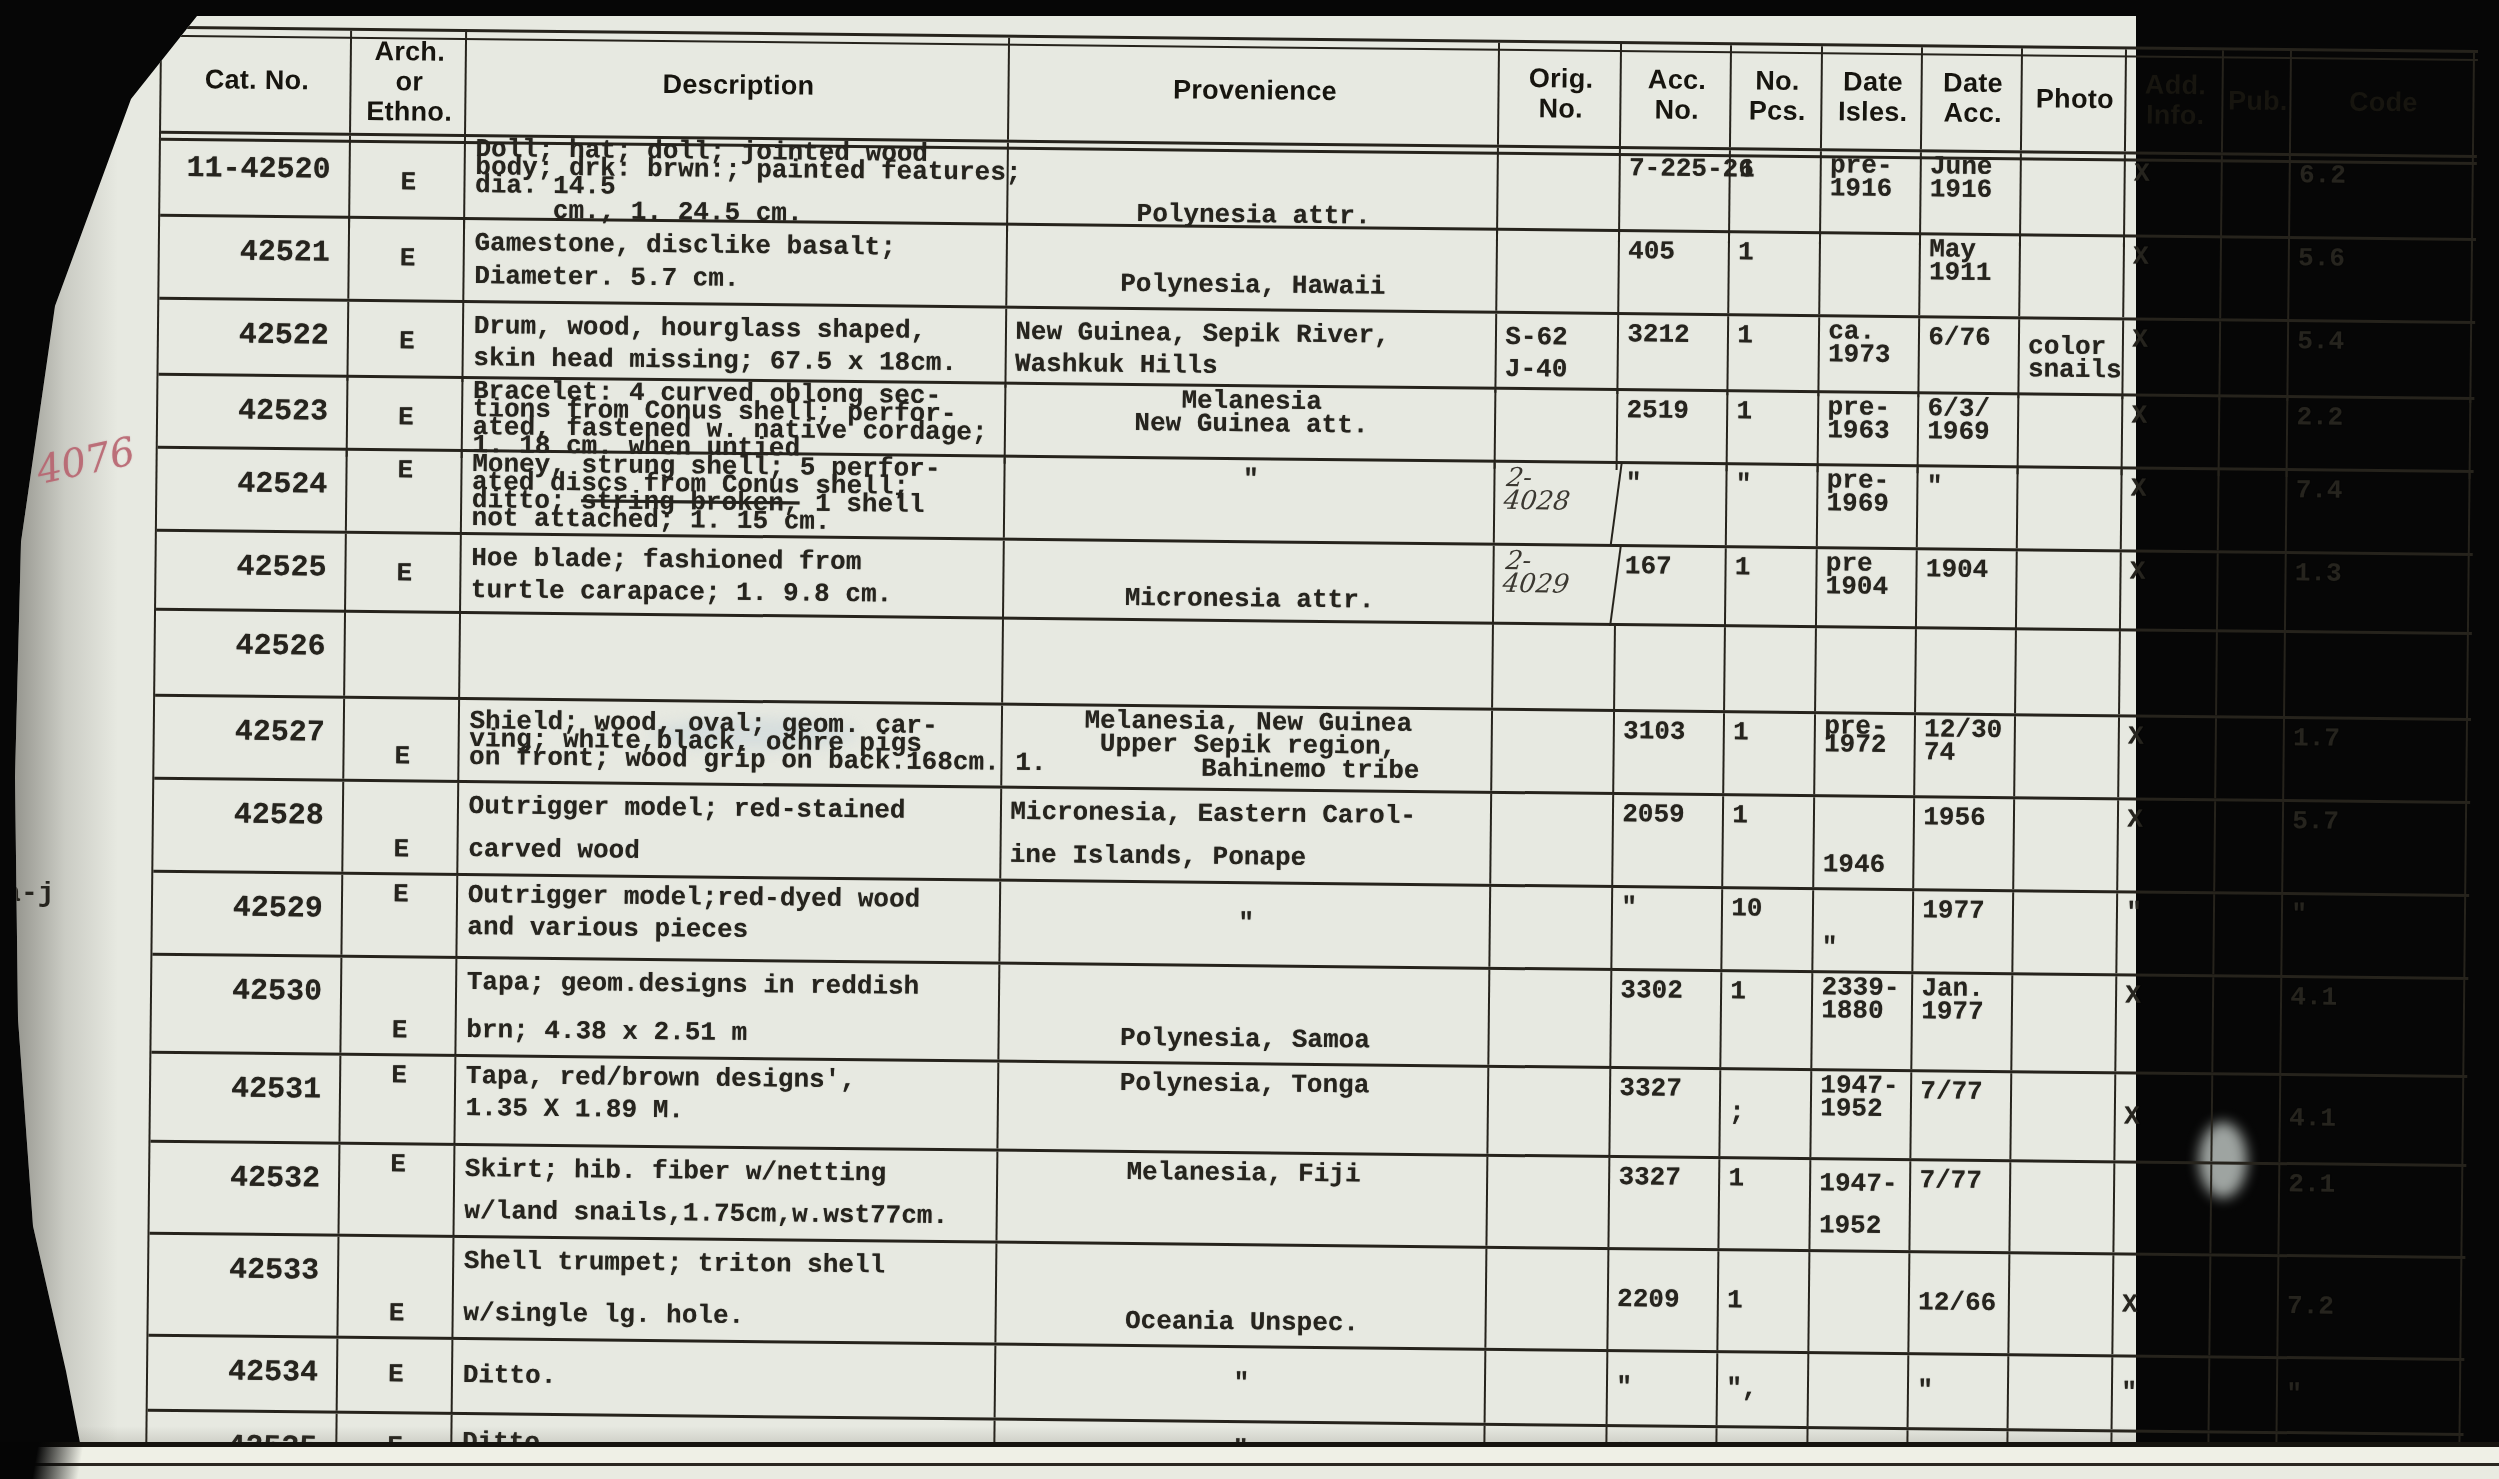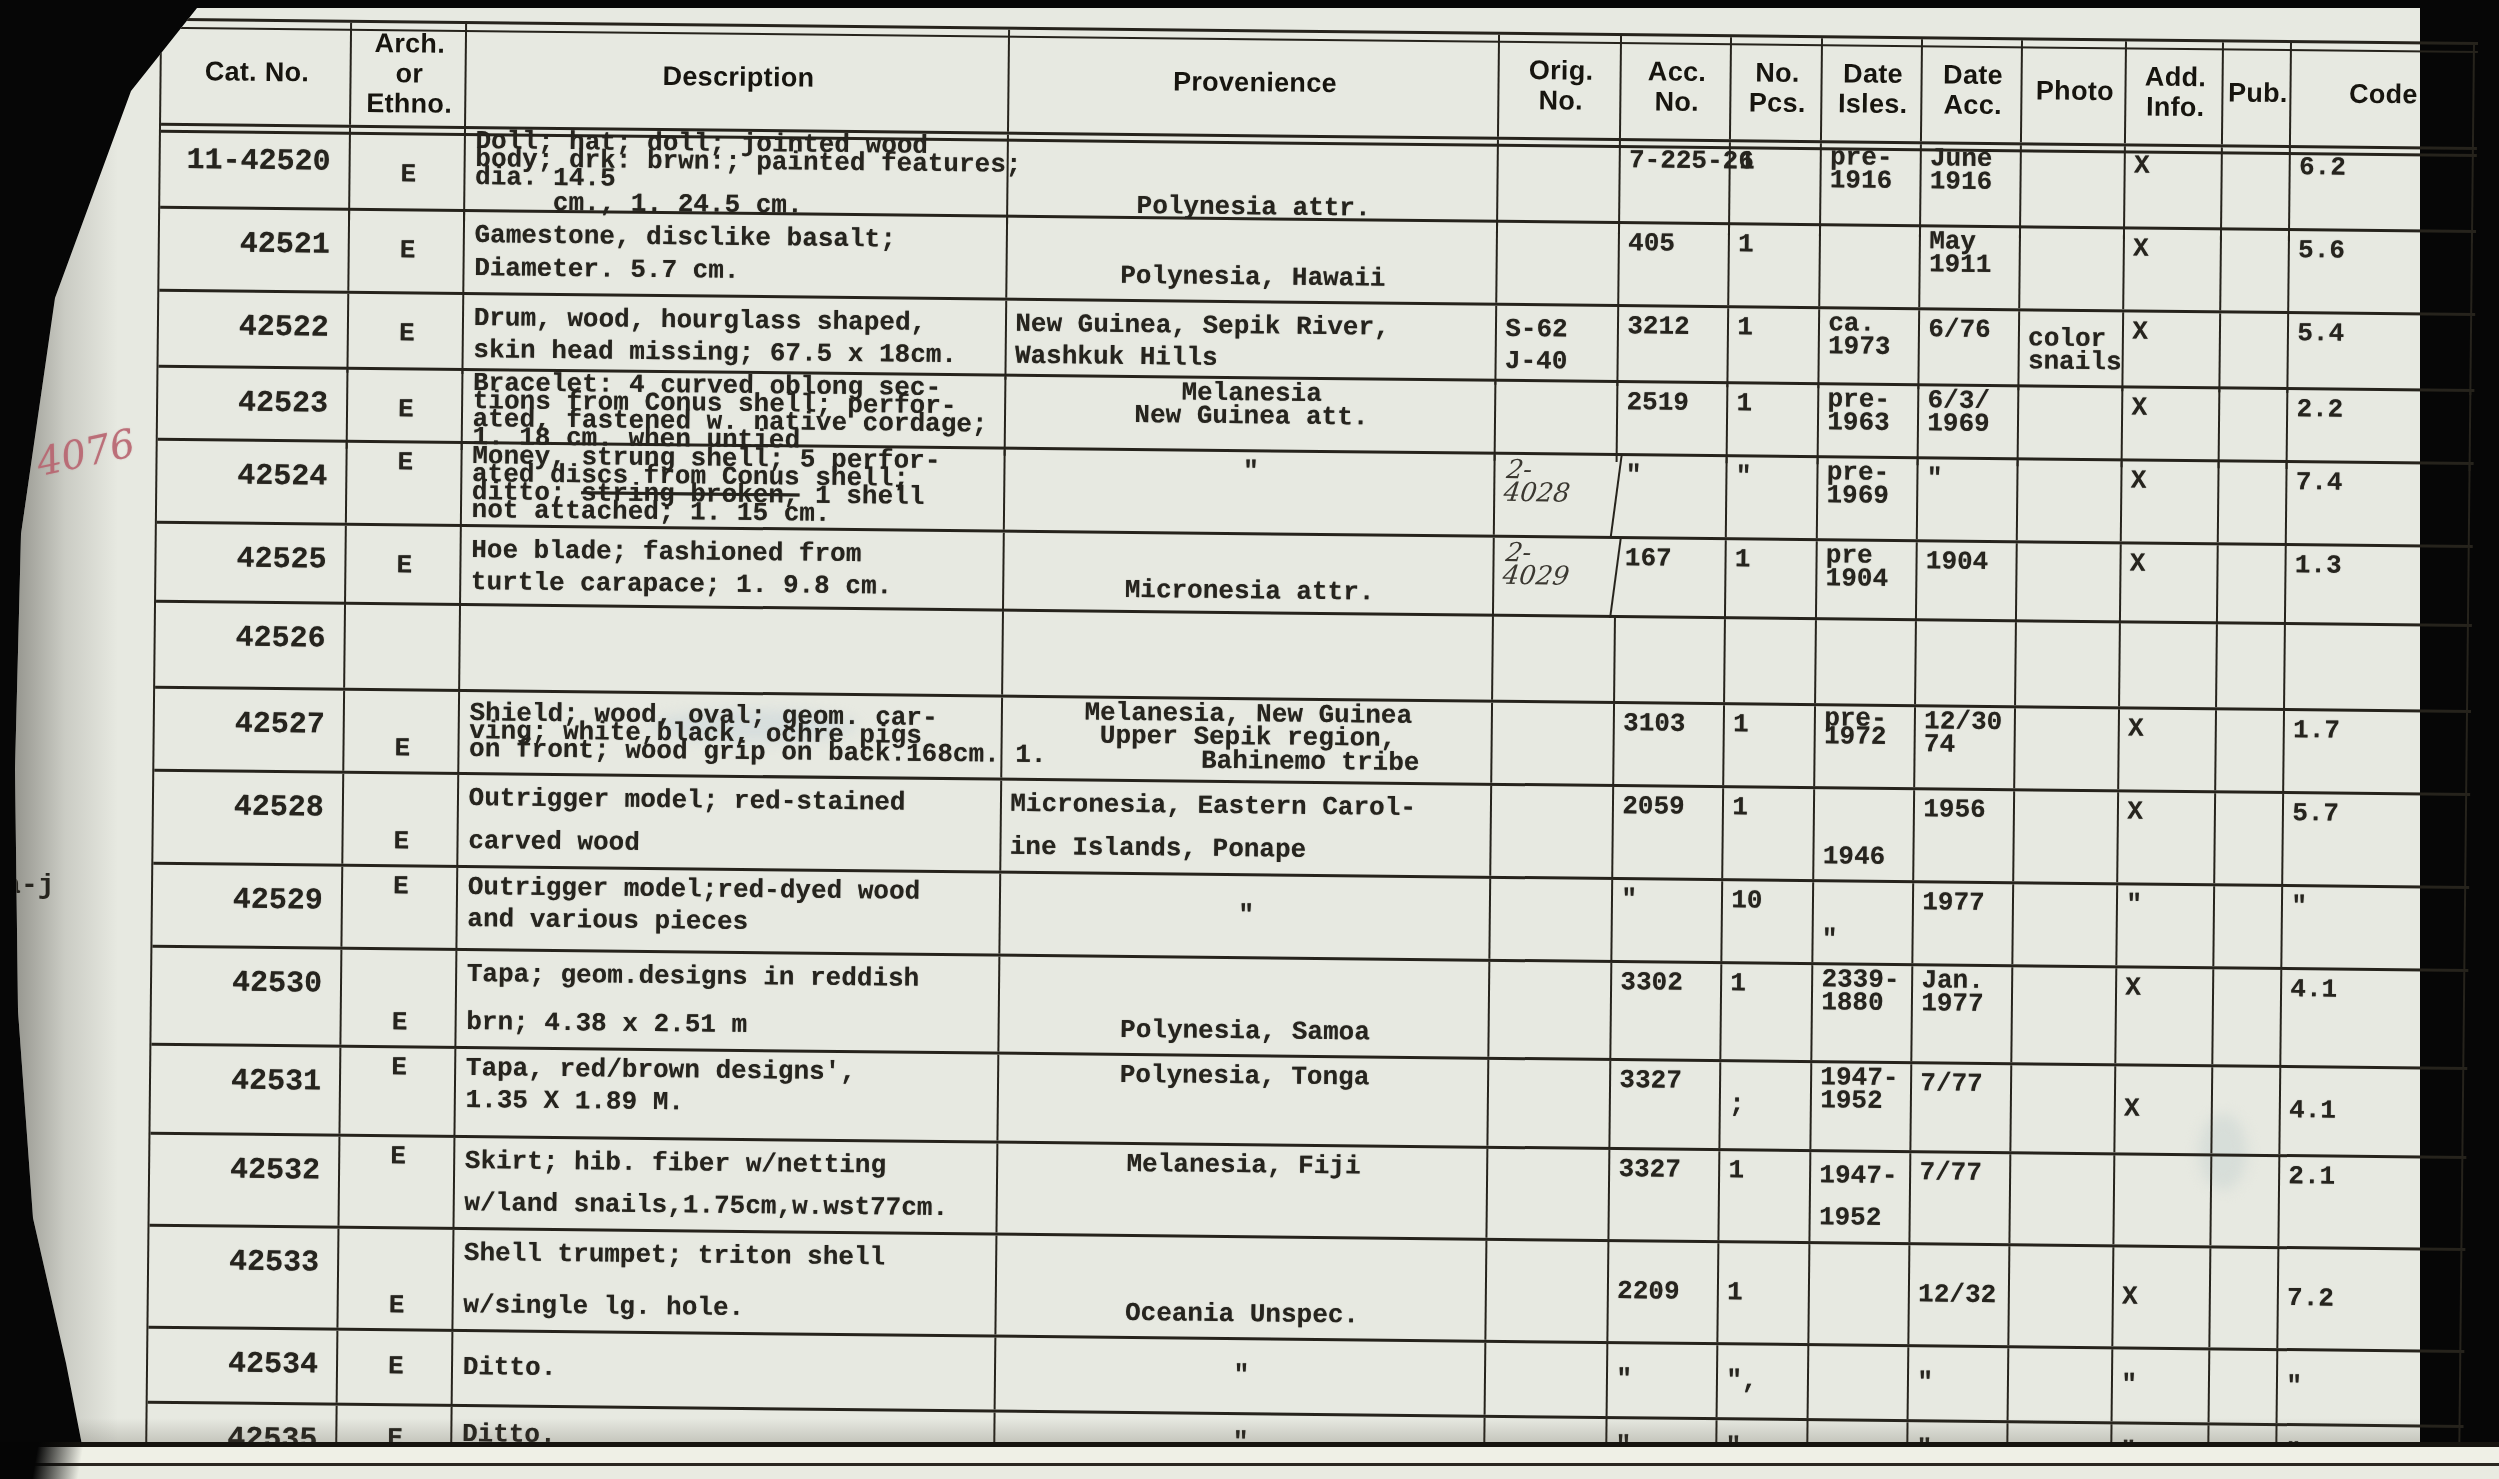--- a/index.html
+++ b/index.html
@@ -1,19 +1,19 @@
 <!DOCTYPE html>
 <html style="font-size:11px"><head>
 <meta charset="utf-8">
 <style>
   :root{ --ink:#26231c; --type:#26241e; --page:#e7e9e1; }
   html,body{margin:0;padding:0;}
   body{width:2500px;height:1480px;background:#060606;overflow:hidden;position:relative;
        font-family:"Liberation Sans",sans-serif;}
-  .page{position:absolute;left:0;top:8px;width:2420px;height:1442px;background:var(--page);
+  .page{position:absolute;left:0;top:16px;width:2136px;height:1442px;background:var(--page);
         clip-path:polygon(197px 0,2500px 0,2500px 1442px,83px 1442px,66px 1355px,33px 1210px,18px 1003px,15px 761px,21px 526px,55px 290px,131px 83px);}
   .edge-shade{position:absolute;left:0;top:0;bottom:0;width:118px;
         background:linear-gradient(90deg,rgba(38,35,29,.5),rgba(38,35,29,.15) 55%,transparent);}
   .bottom-shade{position:absolute;left:0;right:0;bottom:0;height:32px;
         background:linear-gradient(180deg,transparent,rgba(70,66,55,.28));}
   .under-pages{position:absolute;left:0;top:1442px;width:2500px;height:38px;
         background:linear-gradient(180deg,#16140f 0 4.8px,#eff0e6 4.8px 21px,#2a2720 21px 24px,#e9ebe1 24px 100%);}
   .under-pages .corner{position:absolute;left:0;top:0;bottom:0;width:97px;
         background:linear-gradient(100deg,#050505 0 38px,transparent 83px);}
   .sheet{position:absolute;left:160px;top:9.7px;width:2316px;transform:rotate(0.6deg);
@@ -607,21 +607,21 @@
         </div>
         <div class="cell c-orig"></div>
         <div class="cell c-acc va-center">
           <span class="line">2209</span>
         </div>
         <div class="cell c-pcs va-center">
           <span class="line">1</span>
         </div>
         <div class="cell c-dcoll"></div>
         <div class="cell c-dacc va-center">
-          <span class="line">12/32</span>
+          <span class="line">12/66</span>
         </div>
         <div class="cell c-photo"></div>
         <div class="cell c-addinfo va-center">
           <span class="line">X</span>
         </div>
         <div class="cell c-pub"></div>
         <div class="cell c-code va-center">
           <span class="line">7.2</span>
         </div>
       </div>

